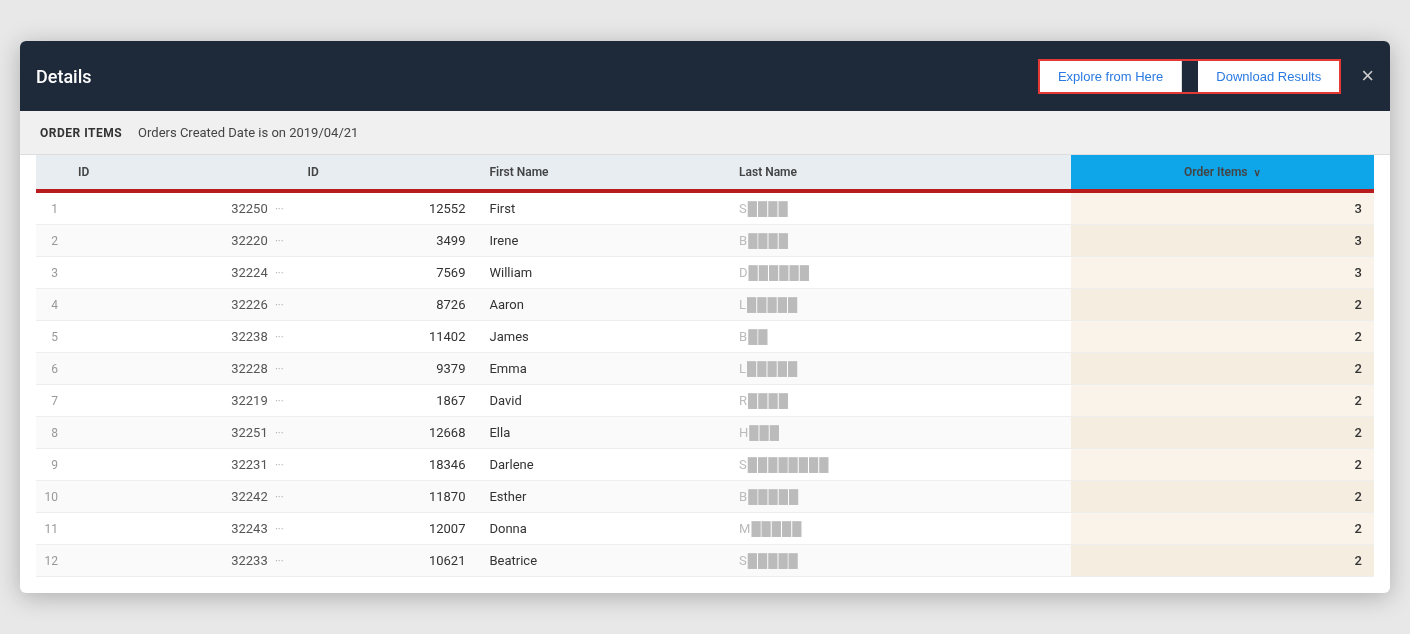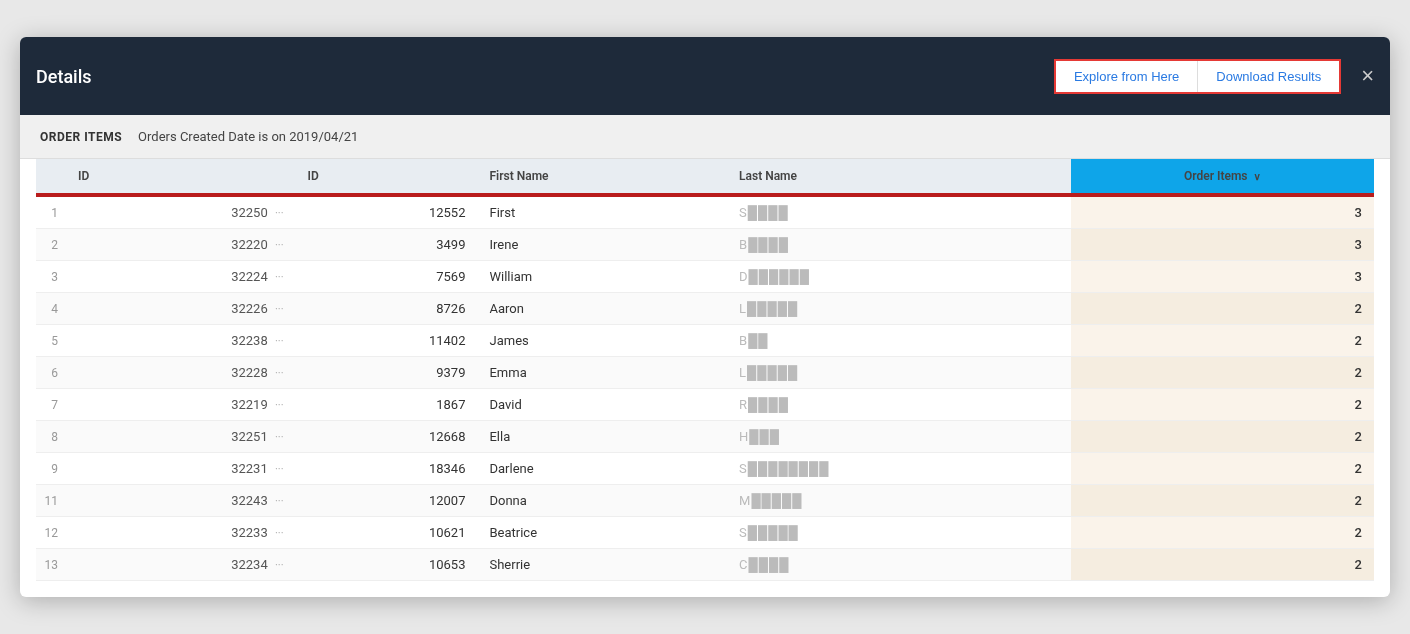--- a/index.html
+++ b/index.html
@@ -19,35 +19,35 @@
       border-radius: 6px;
       overflow: hidden;
       box-shadow: 0 4px 24px rgba(0,0,0,0.25);
     }
     .modal-header {
       background: #1e2a3a;
       display: flex;
       align-items: center;
       justify-content: space-between;
       padding: 0 16px;
-      height: 78px;
+      height: 70px;
     }
     .modal-title {
       color: #fff;
       font-size: 18px;
       font-weight: 500;
     }
     .header-actions {
       display: flex;
       align-items: center;
       gap: 8px;
     }
     .header-buttons-group {
       display: flex;
-      gap: 0;
+      gap: 16px;
       border: 2.5px solid #e53935;
       border-radius: 0;
       overflow: hidden;
     }
     .header-btn {
       background: #fff;
       border: none;
       padding: 8px 18px;
       font-size: 13px;
       color: #2a7ae2;
@@ -262,39 +262,39 @@
           </tr>
           <tr>
             <td class="row-num">9</td>
             <td class="id-cell">32231 <span class="dots">···</span></td>
             <td class="num-cell">18346</td>
             <td>Darlene</td>
             <td><span class="blurred">S████████</span></td>
             <td class="order-items-cell">2</td>
           </tr>
           <tr>
+            <td class="row-num">10</td>
+            <td class="id-cell">32242 <span class="dots">···</span></td>
+            <td class="num-cell">11870</td>
+            <td>Esther</td>
+            <td><span class="blurred">B█████</span></td>
+            <td class="order-items-cell">2</td>
+          </tr>
+          <tr>
             <td class="row-num">11</td>
             <td class="id-cell">32243 <span class="dots">···</span></td>
             <td class="num-cell">12007</td>
             <td>Donna</td>
             <td><span class="blurred">M█████</span></td>
             <td class="order-items-cell">2</td>
           </tr>
           <tr>
             <td class="row-num">12</td>
             <td class="id-cell">32233 <span class="dots">···</span></td>
             <td class="num-cell">10621</td>
             <td>Beatrice</td>
             <td><span class="blurred">S█████</span></td>
             <td class="order-items-cell">2</td>
           </tr>
-          <tr>
-            <td class="row-num">13</td>
-            <td class="id-cell">32234 <span class="dots">···</span></td>
-            <td class="num-cell">10653</td>
-            <td>Sherrie</td>
-            <td><span class="blurred">C████</span></td>
-            <td class="order-items-cell">2</td>
-          </tr>
         </tbody>
     </table>
   </div>
 </div>
 
 </body></html>

